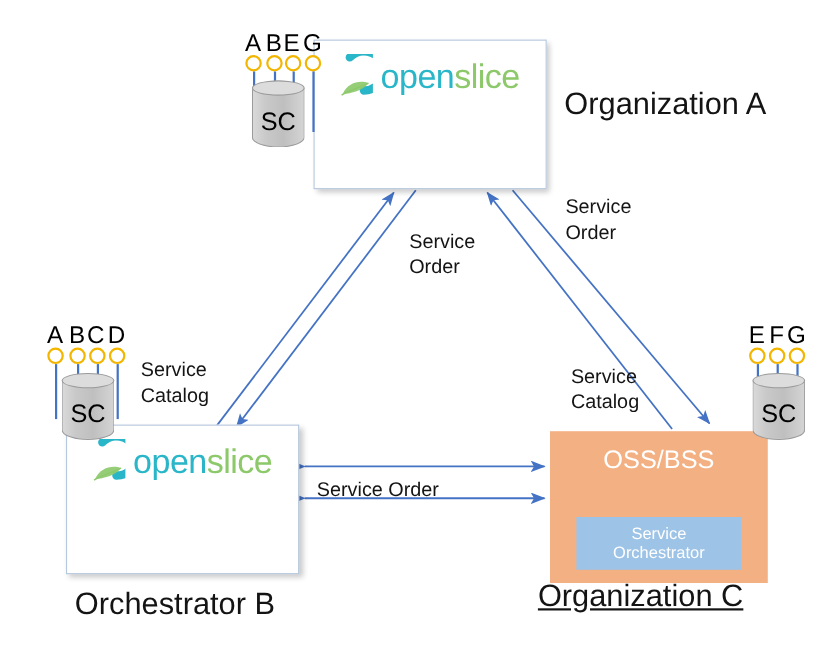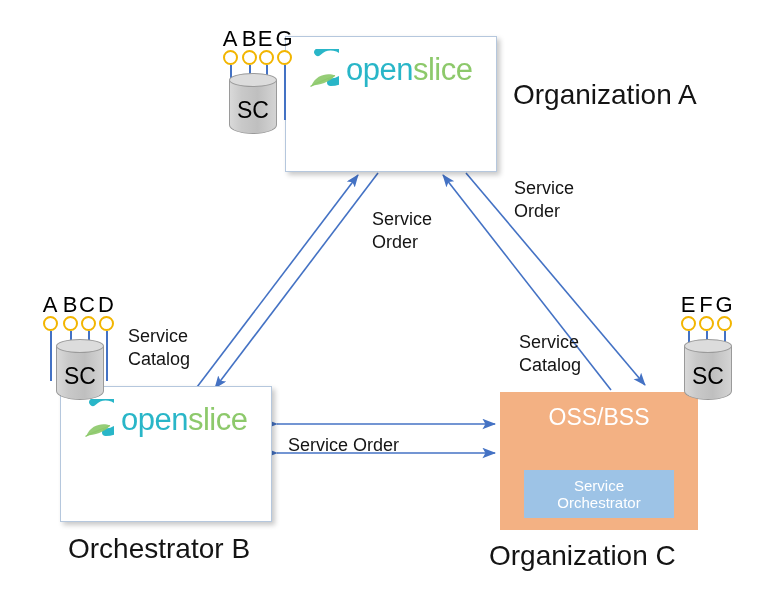--- a/index.html
+++ b/index.html
@@ -84,21 +84,21 @@
 
   
   .org-caption {
     position: absolute;
     font-size: 28px;
     color: #141414;
     white-space: nowrap;
   }
   #cap-a { left: 513px; top: 79px; }
   #cap-b { left: 68px;  top: 533px; }
-  #cap-c { left: 489px; top: 540px; }
+  #cap-c { left: 489px; top: 526px; text-decoration: underline; }
 
   
   .sc-group { position: absolute; }
   .cyl {
     position: absolute;
     width: 48px;
     height: 62px;
   }
   .cyl-body {
     position: absolute;

